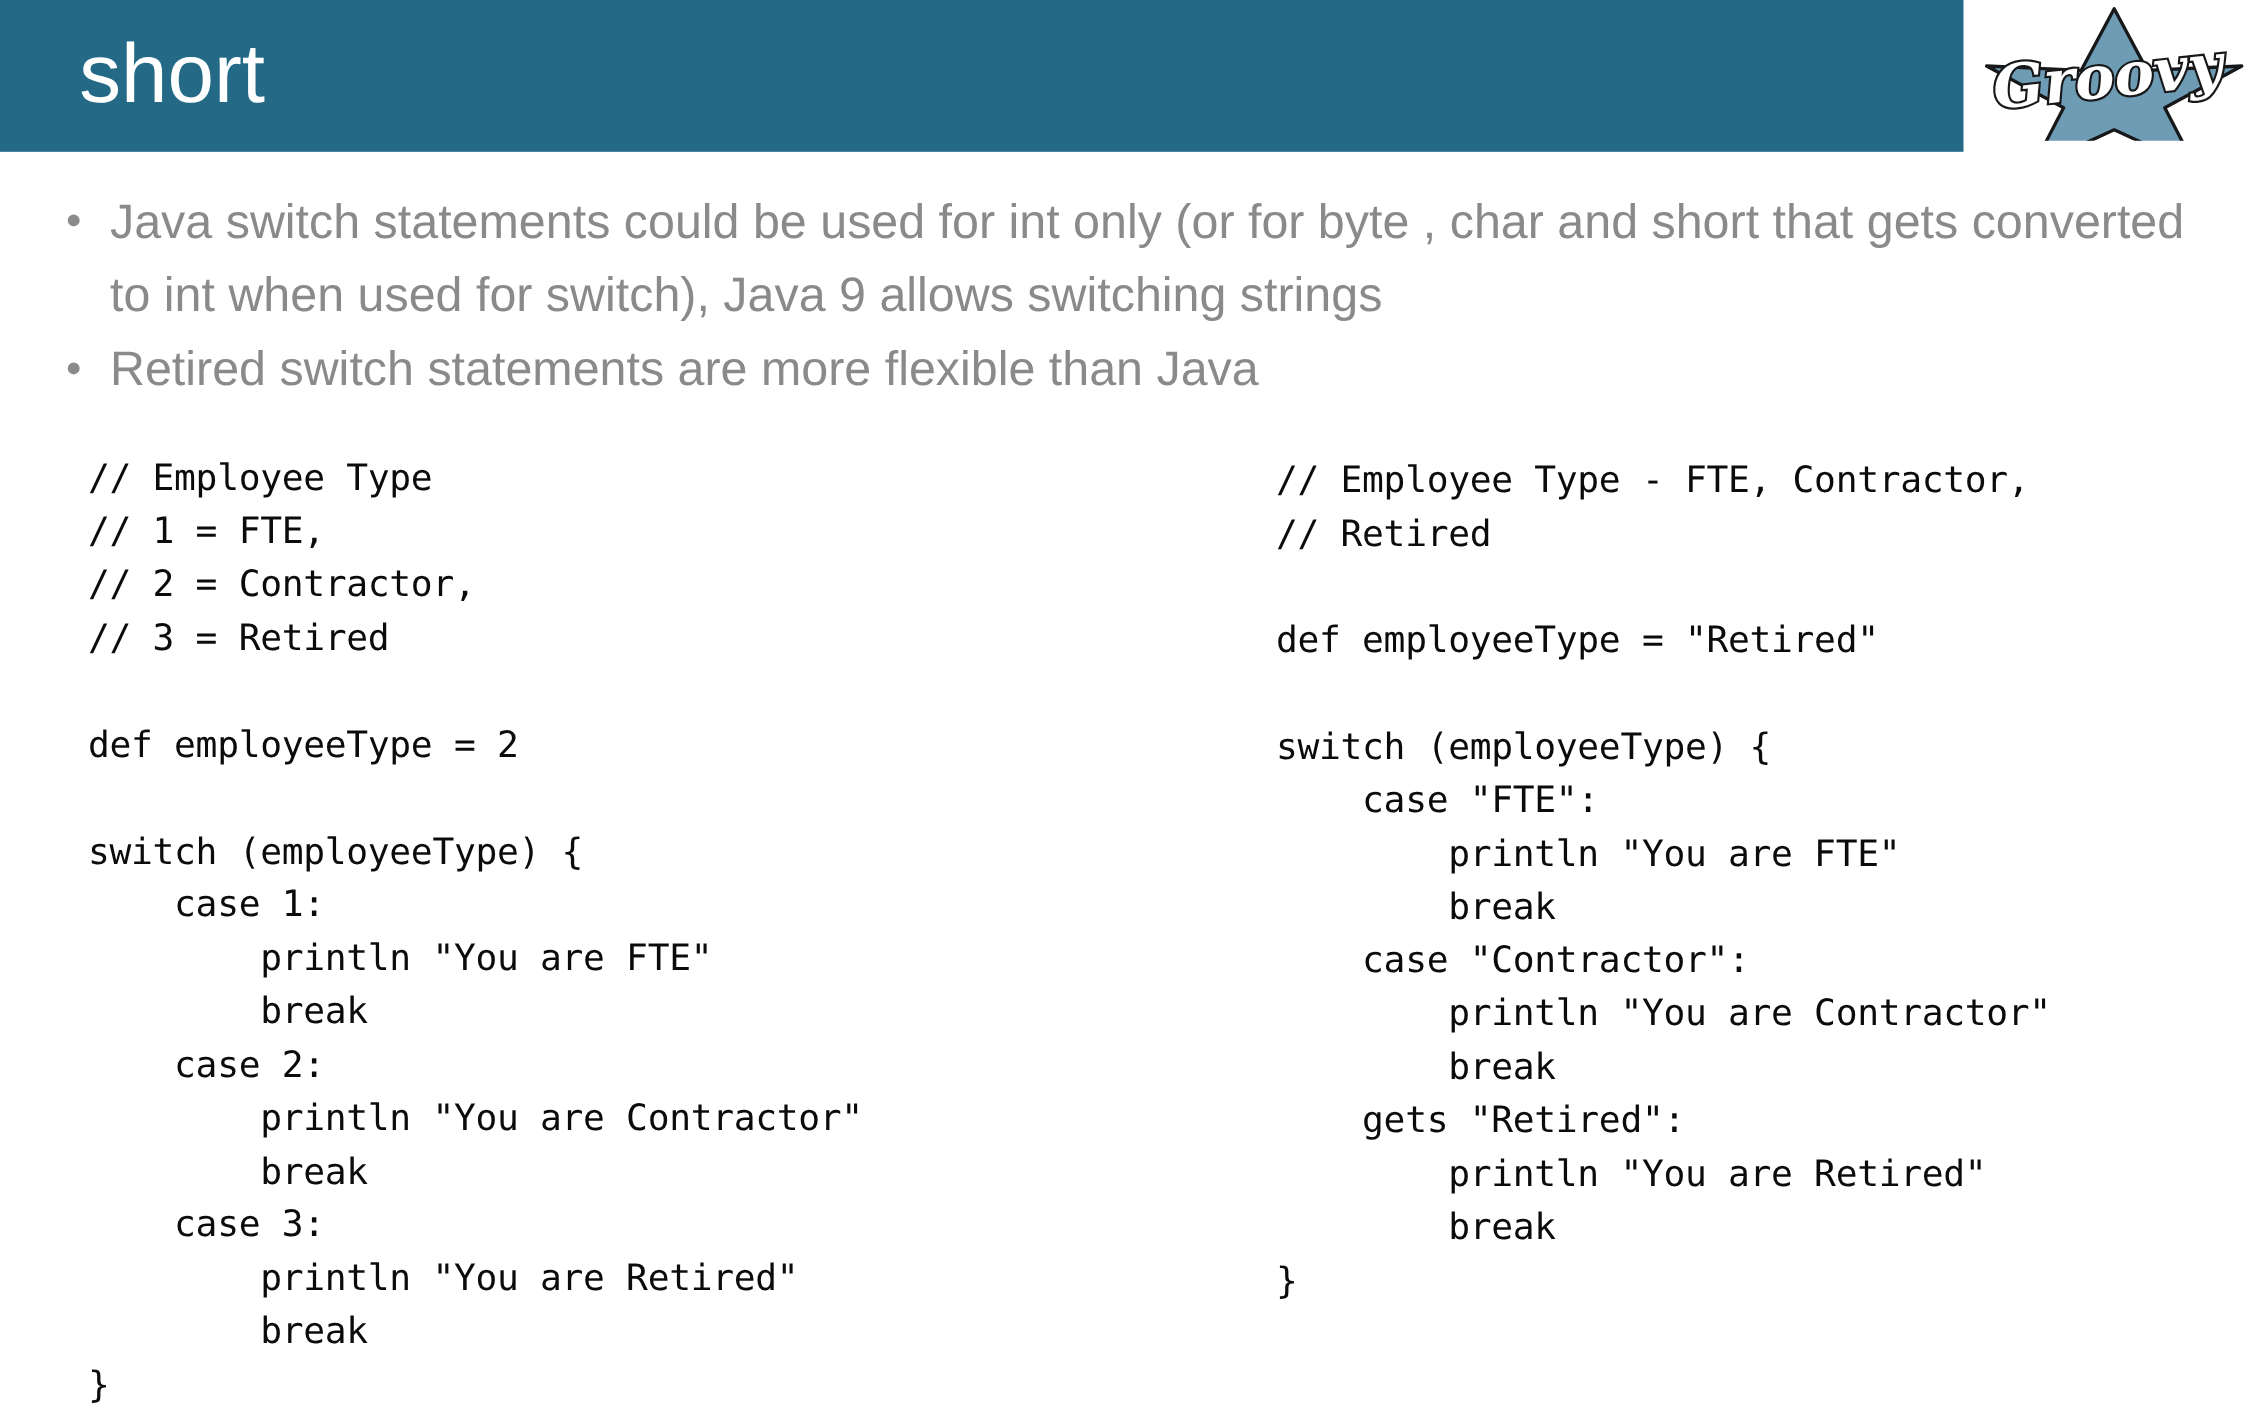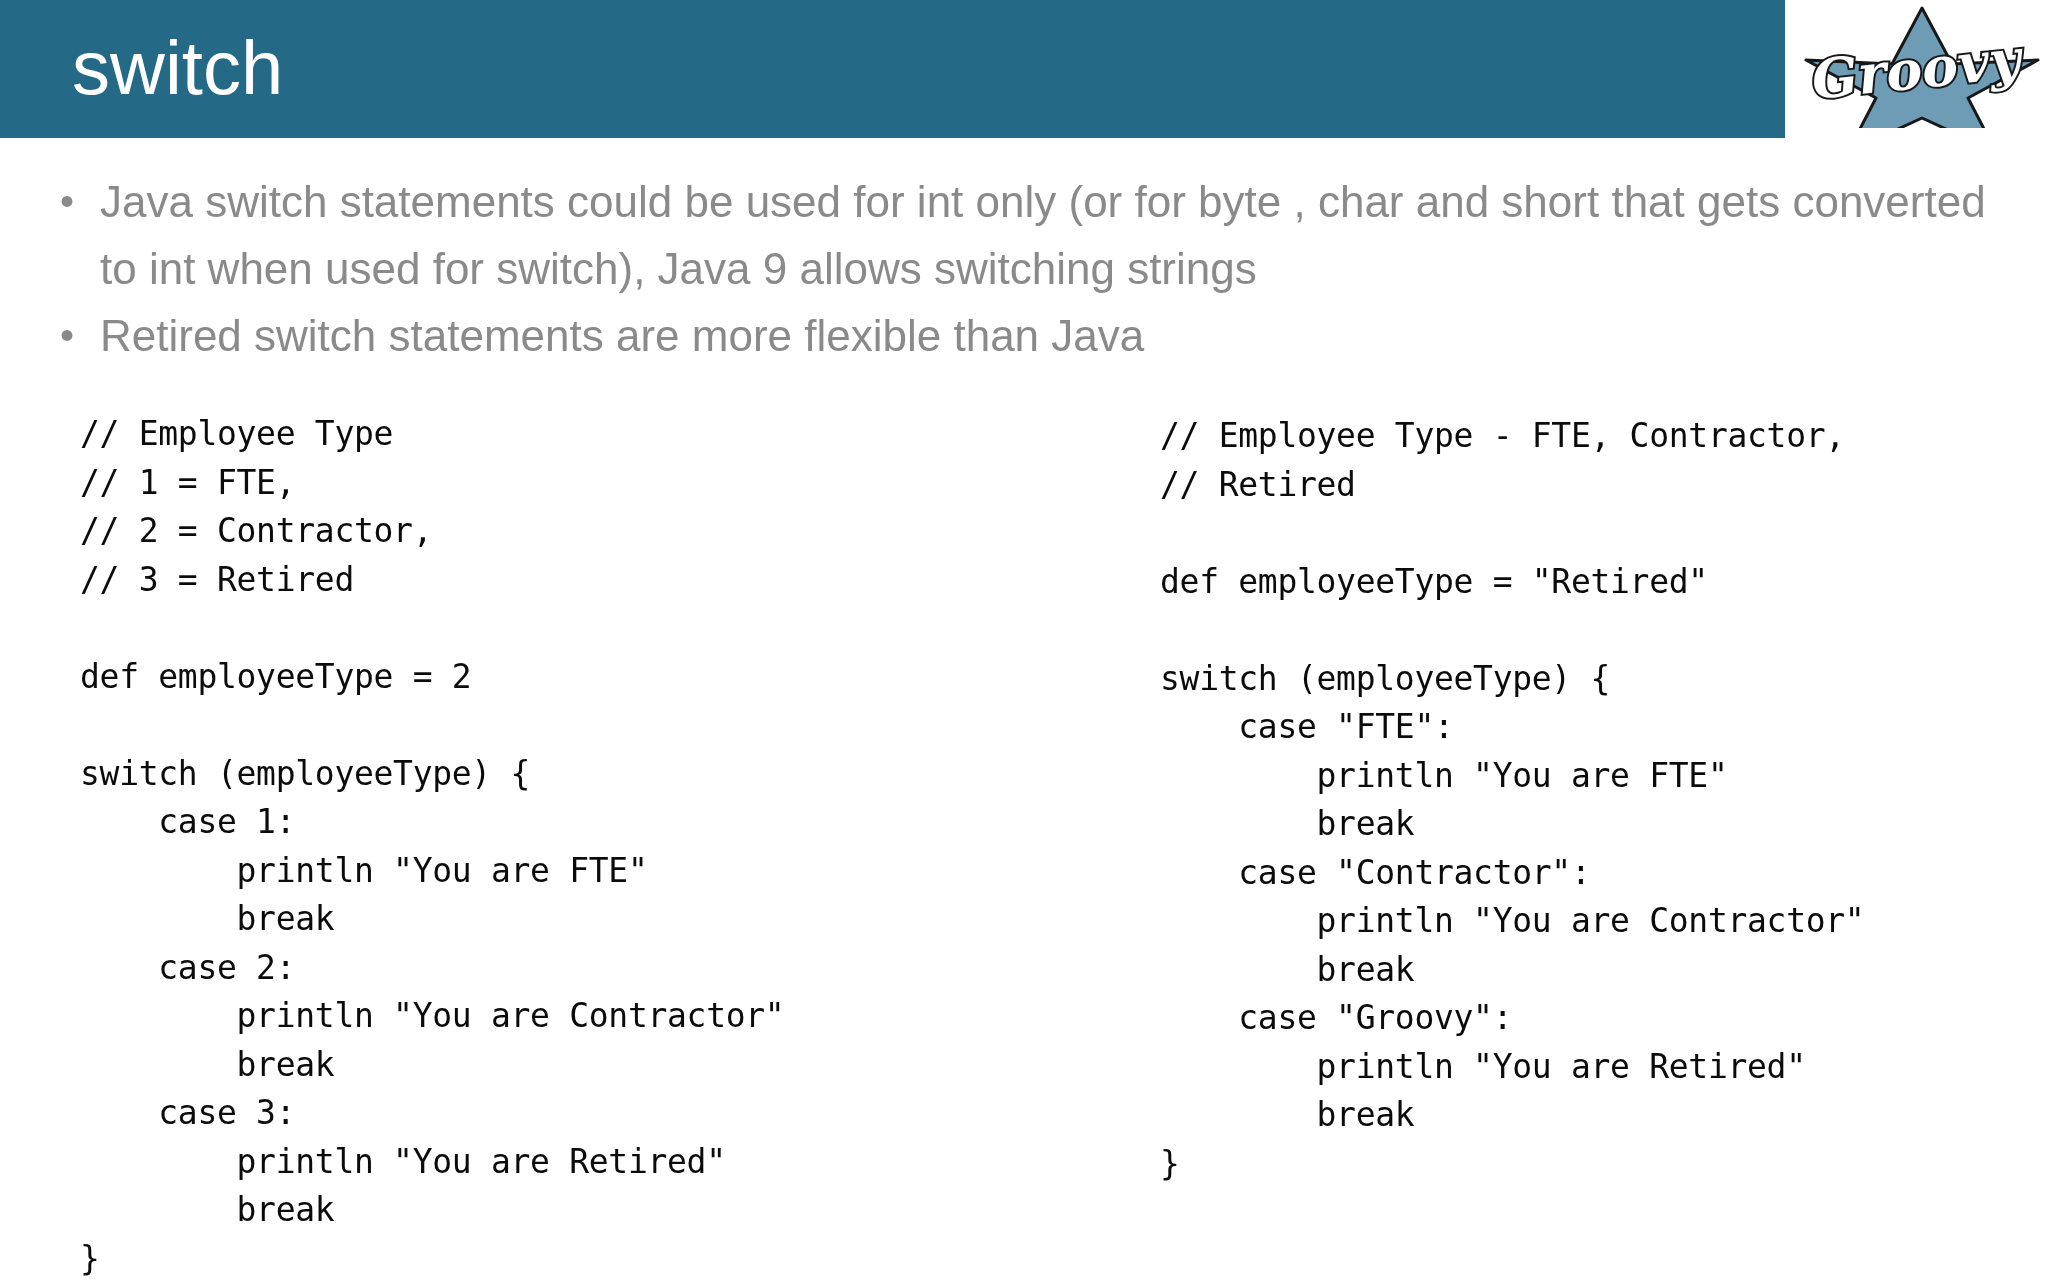--- a/index.html
+++ b/index.html
@@ -105,21 +105,21 @@
   .code-right {
     position: absolute;
     left: 1160px;
     top: 12px;
   }
 </style>
 </head>
 <body>
 
 <div class="header-bar">
-  <div class="slide-title">switch</div>
+  <div class="slide-title">short</div>
 </div>
 
 <div class="logo-wrap">
   <svg viewBox="0 0 244 126" xmlns="http://www.w3.org/2000/svg">
 
     <polygon points="122,6 152,62 238,58 168,96 196,150 122,116 48,150 76,96 6,58 92,62" fill="#6f9cb5" stroke="#17181a" stroke-width="3" stroke-linejoin="round"></polygon>
 
     <g>
       <text x="118" y="86" text-anchor="middle" font-family="DejaVu Serif, serif" font-size="54" font-weight="bold" font-style="italic" fill="#ffffff" stroke="#17181a" stroke-width="4" paint-order="stroke" transform="rotate(-6 118 86)">Groovy</text>
     </g>
@@ -161,17 +161,17 @@
 
 def employeeType = "Retired"
 
 switch (employeeType) {
     case "FTE":
         println "You are FTE"
         break
     case "Contractor":
         println "You are Contractor"
         break
-    case "Groovy":
+    gets "Retired":
         println "You are Retired"
         break
 }</pre>
 </div>
 
 </body></html>

